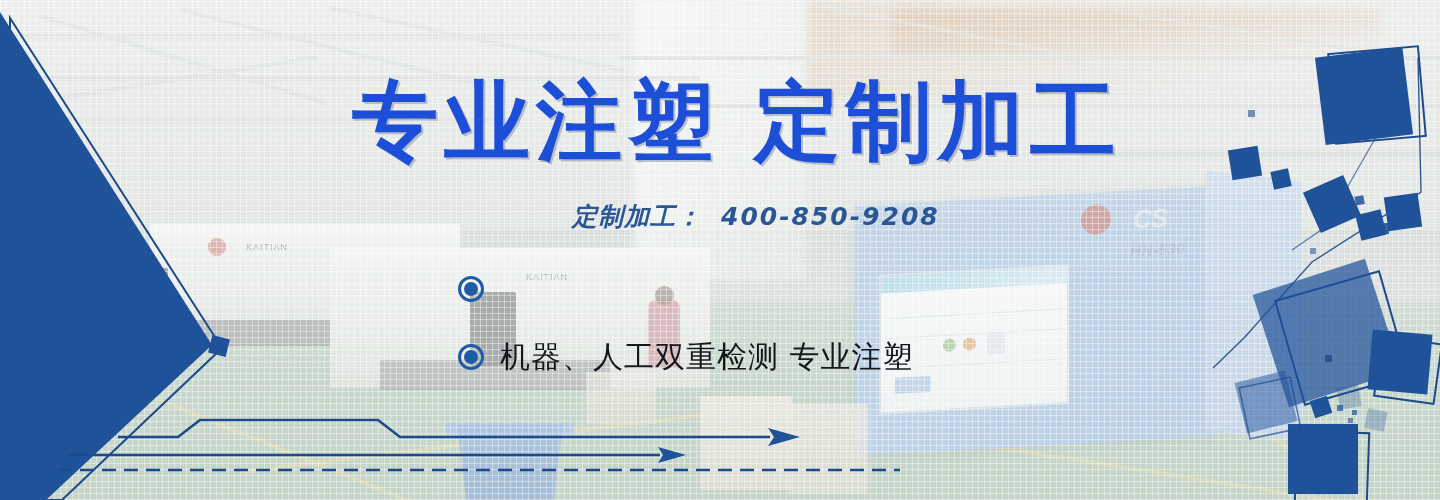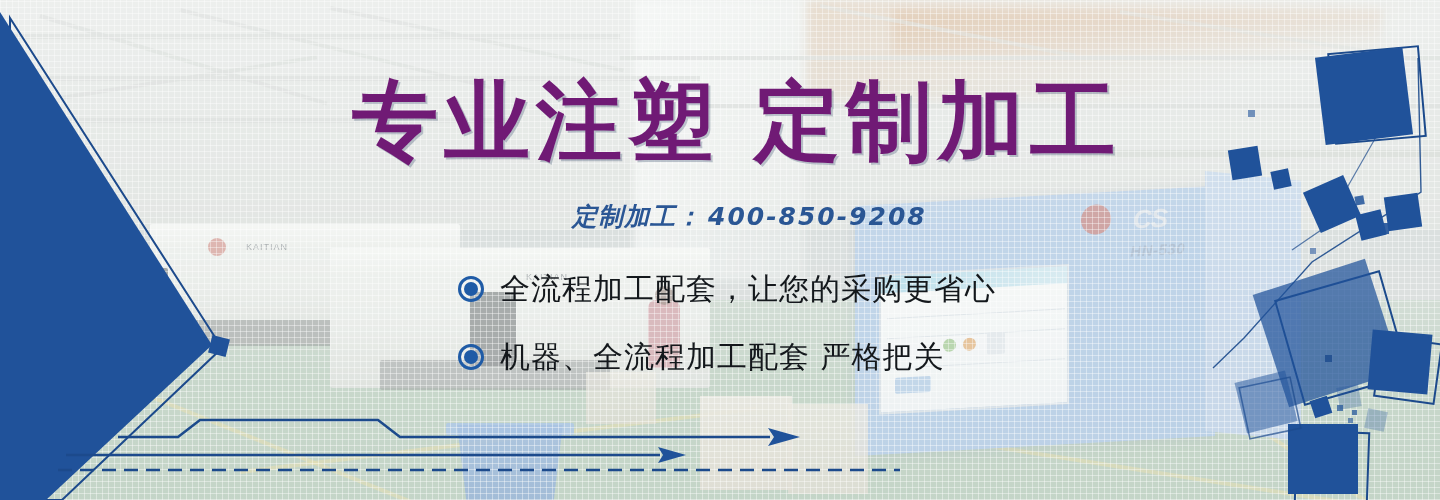--- a/index.html
+++ b/index.html
@@ -166,35 +166,35 @@
   .deco{ position:absolute; inset:0; }
   .deco svg{ position:absolute; inset:0; width:1440px; height:500px; }
 
   
   .content{
     position:absolute; inset:0;
   }
   .headline{
     position:absolute; left:352px; top:78px;
     font-size:86px; font-weight:bold; line-height:1;
-    color:#701a75;
+    color:#1d4ed8;
     letter-spacing:6px;
     white-space:nowrap;
     text-shadow:2px 2px 0 rgba(20,45,85,.25);
     font-family:"DejaVu Sans","Liberation Sans",sans-serif;
   }
   .headline .gap{ display:inline-block; width:34px; }
 
   .hotline{
     position:absolute; left:572px; top:200px;
     font-size:25px; font-weight:bold; font-style:italic;
     color:#2a5694; letter-spacing:1px; white-space:nowrap;
     font-family:"DejaVu Sans","Liberation Sans",sans-serif;
   }
-  .hotline .num{ letter-spacing:2px; margin-left:6px;font-style:italic; }
+  .hotline .num{ letter-spacing:2px; margin-left:19px;font-style:italic; }
 
   .bullets{ position:absolute; left:458px; top:266px; }
   .bullet{
     display:flex; align-items:center; height:46px; margin-bottom:22px;
     white-space:nowrap;
   }
   .bullet .mark{
     width:26px; height:26px; border-radius:50%;
     border:3px solid #1f5ba6; position:relative; flex:0 0 26px;
     margin-right:16px;
@@ -350,23 +350,22 @@
       <span>专业注塑</span><span class="gap"></span><span>定制加工</span>
     </div>
 
     <div class="hotline">
       <span>定制加工：</span><span class="num">400-850-9208</span>
     </div>
 
     <div class="bullets">
       <div class="bullet">
         <span class="mark"></span>
-        <span class="txt">全流程加工配套，让您的采购更省心</span>
       </div>
       <div class="bullet">
         <span class="mark"></span>
-        <span class="txt">机器、全流程加工配套 严格把关</span>
+        <span class="txt">机器、人工双重检测 专业注塑</span>
       </div>
     </div>
 
   </div>
 
 </div>
 
 </body></html>

